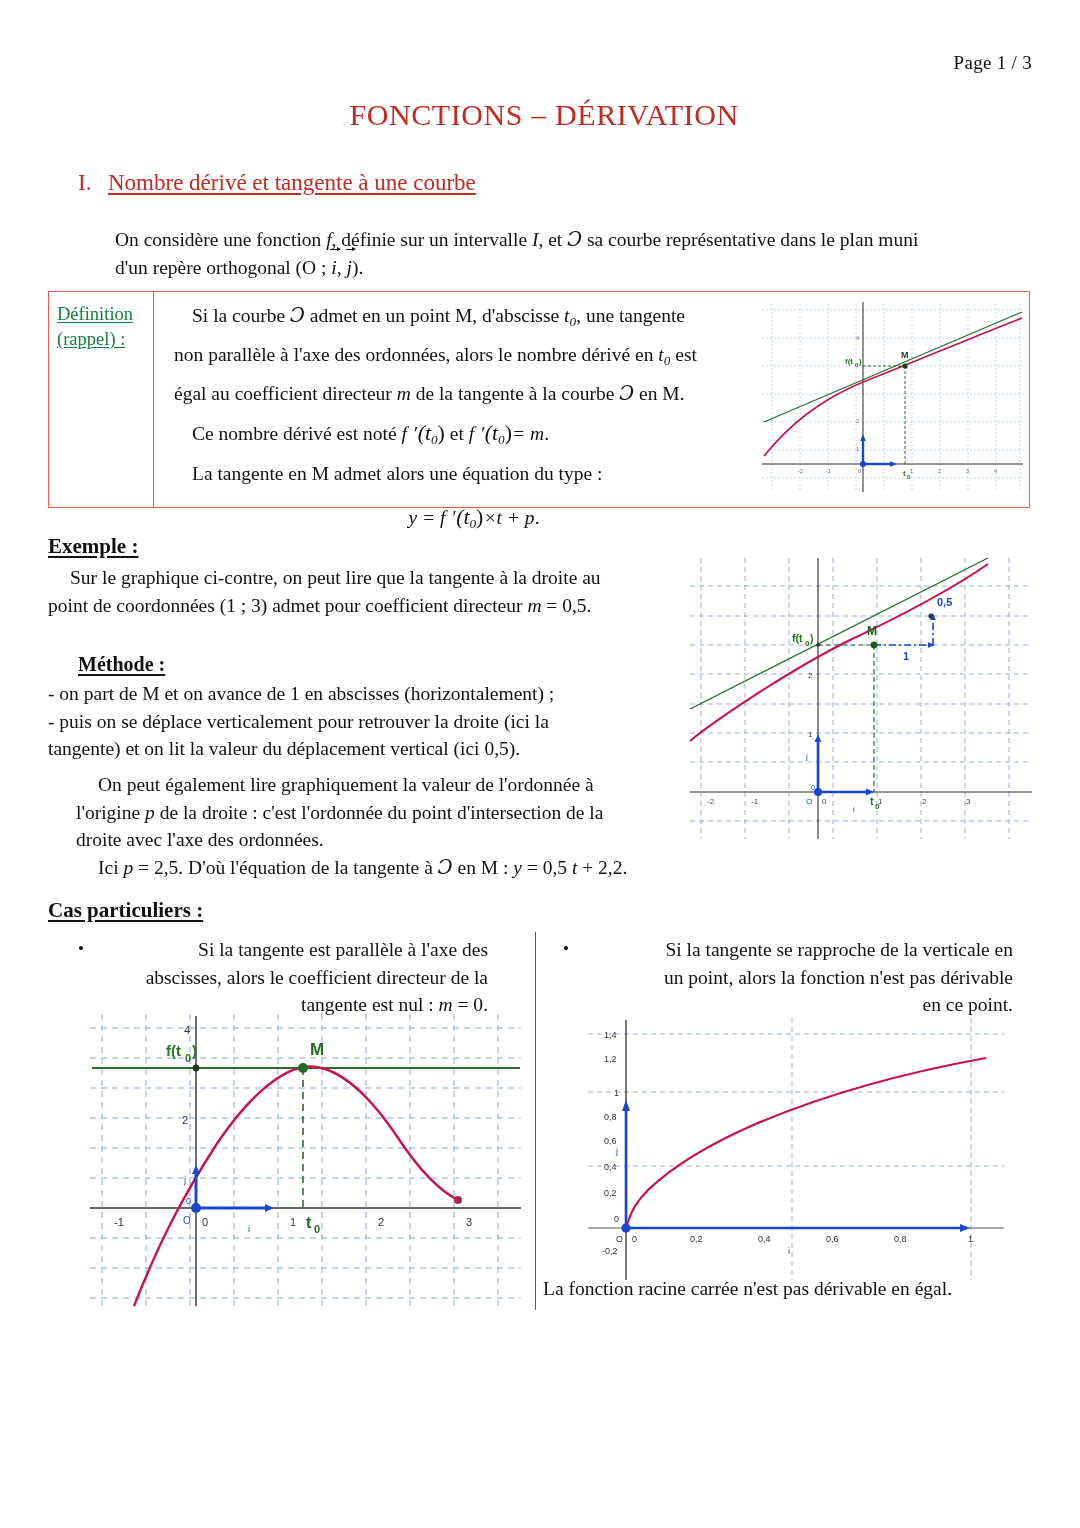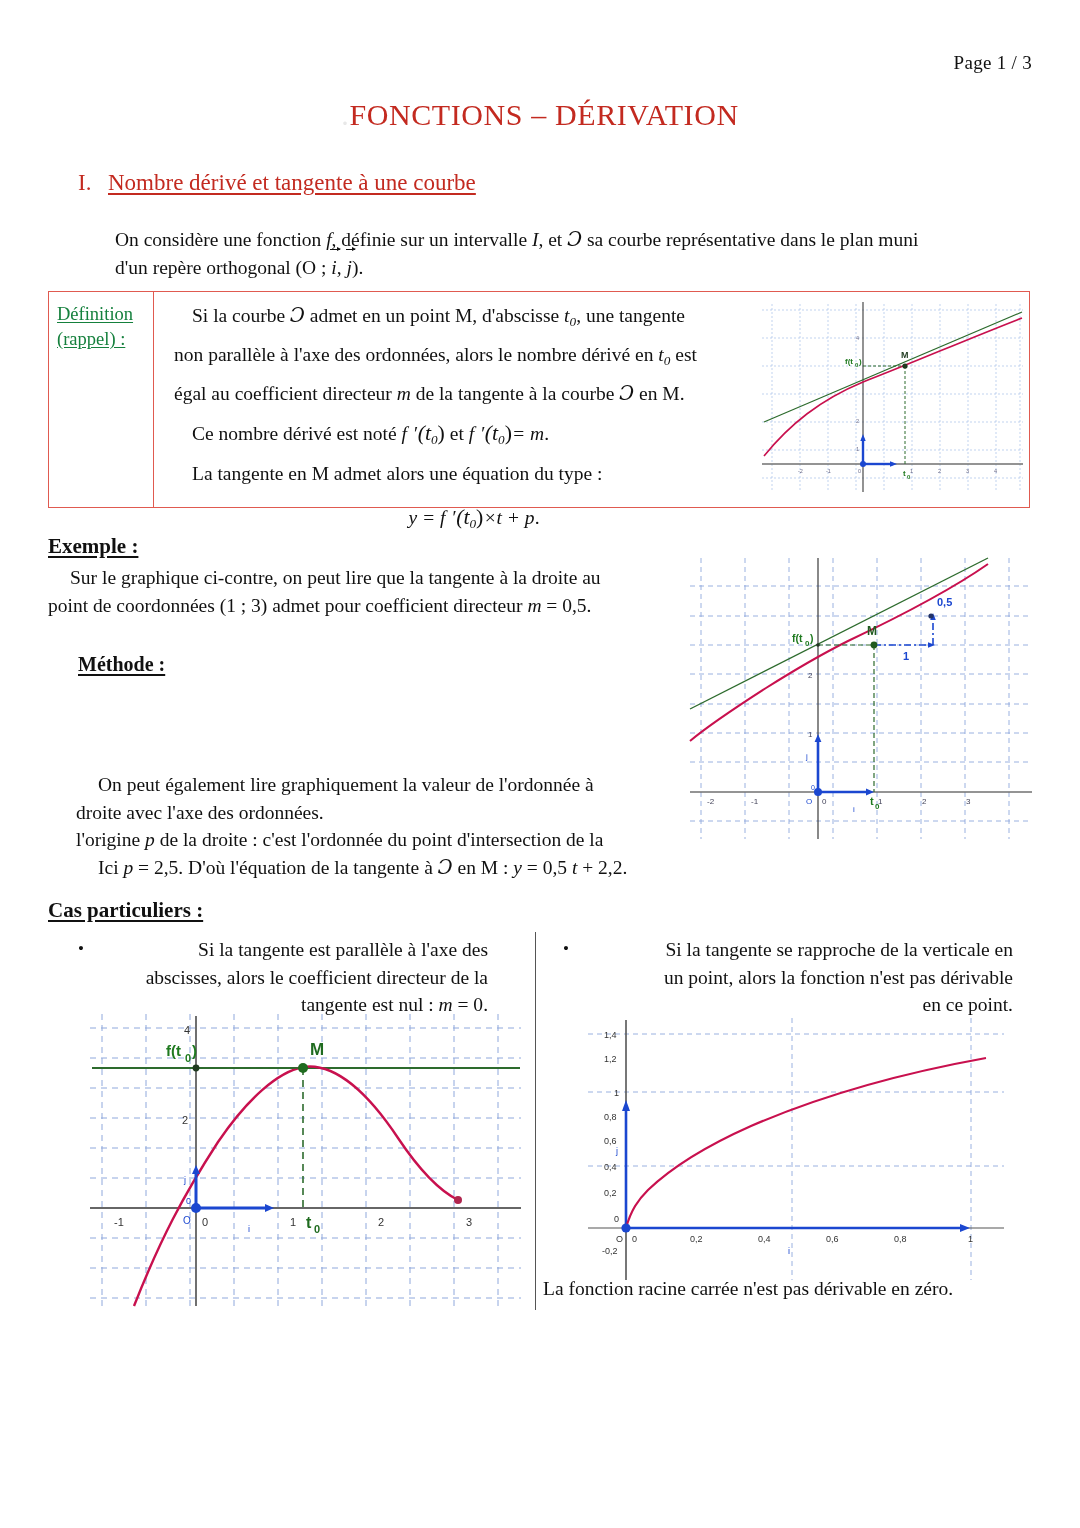--- a/index.html
+++ b/index.html
@@ -189,25 +189,30 @@
   </div>
 
   <div class="h-exemple">Exemple :</div>
 
   <div class="ex-text">
     <p class="ind"><span>Sur le graphique ci-contre, on peut lire que la tangente à la droite au</span></p>
     <p><span>point de coordonnées (1 ; 3) admet pour coefficient directeur </span><span class="it">m</span><span> = 0,5.</span></p>
   </div>
 
   <div class="h-methode">Méthode :</div>
+  <div class="meth-text">
+    <p>- on part de M et on avance de 1 en abscisses (horizontalement) ;</p>
+    <p>- puis on se déplace verticalement pour retrouver la droite (ici la</p>
+    <p>tangente) et on lit la valeur du déplacement vertical (ici 0,5).</p>
+  </div>
 
   <div class="ex-text2">
     <p class="ind">On peut également lire graphiquement la valeur de l'ordonnée à</p>
+    <p><span>l'origine </span><span class="it">p</span><span> de la droite : c'est l'ordonnée du point d'intersection de la</span></p>
     <p>droite avec l'axe des ordonnées.</p>
-    <p><span>l'origine </span><span class="it">p</span><span> de la droite : c'est l'ordonnée du point d'intersection de la</span></p>
     <p class="ind"><span>Ici </span><span class="it">p</span><span> = 2,5. D'où l'équation de la tangente à </span><span class="curveC">Ɔ</span><span> en M : </span><span class="it">y</span><span> = 0,5 </span><span class="it">t</span><span> + 2,2</span><span>.</span></p>
   </div>
 
   <div class="g-wrap" style="left:688px;top:556px;">
     <svg width="345" height="285" viewBox="0 0 345 285">
       <g stroke="#8fa8dc" stroke-width="0.9" stroke-dasharray="5,4">
         <line x1="13" y1="2" x2="13" y2="283"></line>
           <line x1="57" y1="2" x2="57" y2="283"></line>
         <line x1="101" y1="2" x2="101" y2="283"></line>
           <line x1="145" y1="2" x2="145" y2="283"></line>
@@ -402,15 +407,15 @@
           <text x="172" y="228">0,4</text>
         <text x="240" y="228">0,6</text>
           <text x="308" y="228">0,8</text>
           <text x="382" y="228">1</text>
       </g>
       <text x="30" y="140" font-size="9" fill="#1b47d0" font-family="Liberation Sans, sans-serif">j</text>
       <text x="202" y="240" font-size="9" fill="#1b47d0" font-family="Liberation Sans, sans-serif">i</text>
     </svg>
   </div>
 
-  <div class="caption-sqrt">La fonction racine carrée n'est pas dérivable en zéro.</div>
+  <div class="caption-sqrt">La fonction racine carrée n'est pas dérivable en égal.</div>
 
 </div>
 
 </body></html>

